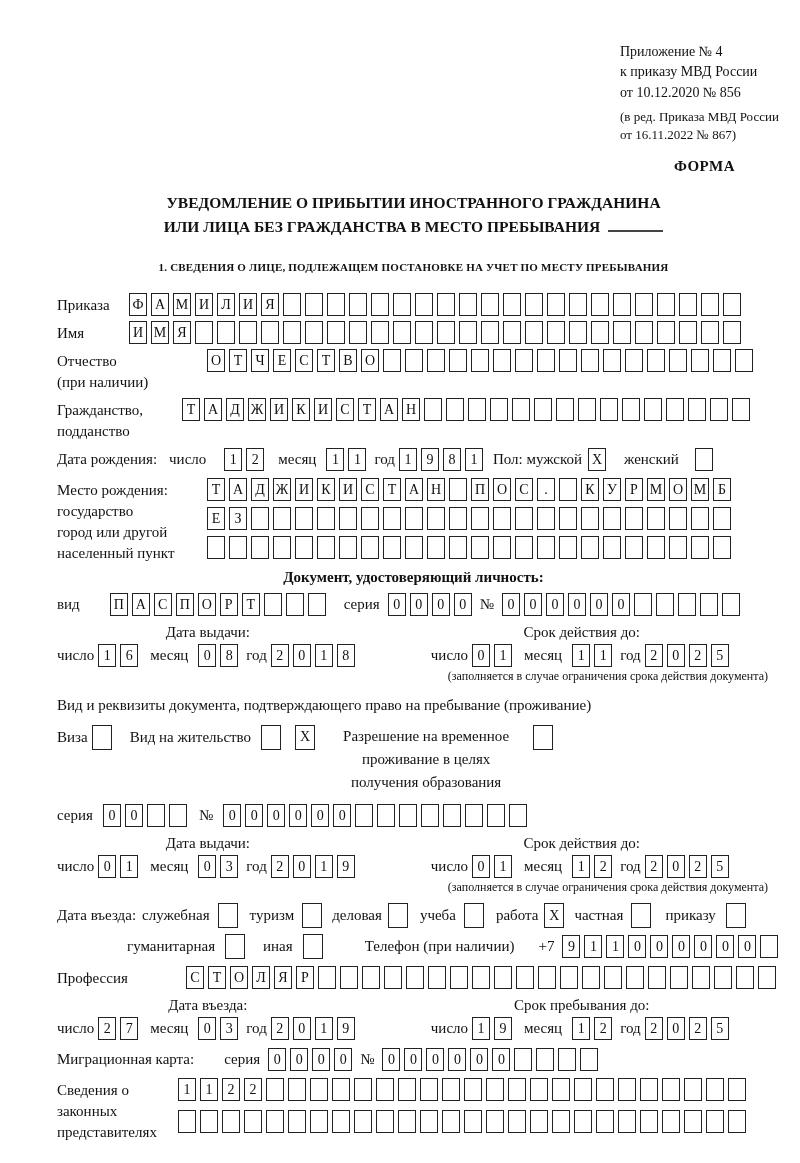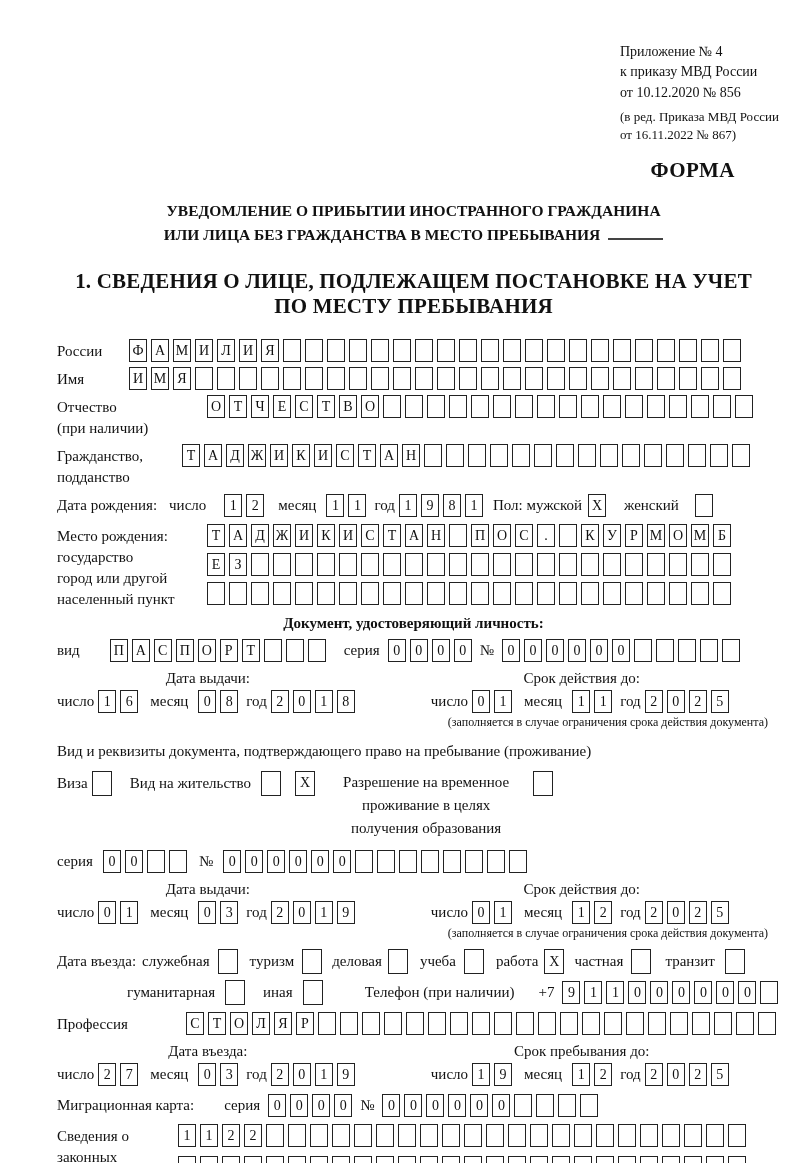--- a/index.html
+++ b/index.html
@@ -2,24 +2,24 @@
 <html><head>
 <meta charset="utf-8">
 <style>
   * { margin:0; padding:0; box-sizing:border-box; }
   html,body { background:#fff; }
   body { width:800px; font-family:"Liberation Serif", serif; color:#111; }
   .page { width:800px; height:1163px; padding:42px 30px 20px 57px; overflow:hidden; }
 
   .hdr { margin-left:563px; width:185px; font-size:14px; line-height:1.45; }
   .hdr .amend { font-size:13px; margin-top:5px; line-height:1.4; }
-  .forma { text-align:right; padding-right:35px; font-weight:bold; font-size:21px; margin-top:14px; letter-spacing:.5px; }
+  .forma { text-align:right; padding-right:35px; font-weight:bold; font-size:15px; margin-top:14px; letter-spacing:.5px; }
   .title { text-align:center; font-weight:bold; font-size:15.5px; margin-top:16px; line-height:1.55; }
   .blank { display:inline-block; width:55px; border-bottom:2px solid #444; margin-left:8px; height:14px; }
-  .sec-heading { text-align:center; font-weight:bold; font-size:21px; margin-top:22px; margin-bottom:20px; letter-spacing:.2px; }
+  .sec-heading { text-align:center; font-weight:bold; font-size:11px; margin-top:22px; margin-bottom:20px; letter-spacing:.2px; }
 
   .row { display:flex; align-items:flex-start; margin-bottom:5px; }
   .irow { display:flex; align-items:center; margin-bottom:5px; }
   .lbl { font-size:15px; line-height:1.4; padding-top:2px; flex:0 0 auto; }
   .w72{width:72px}.w125{width:125px}.w150{width:150px}.w121{width:121px}.w93{width:93px}
   .t { font-size:15px; white-space:nowrap; }
   .boxes { display:flex; flex:0 0 auto; }
   .cb { width:18px; height:23px; border:1.5px solid #222; margin-right:4px; display:inline-flex;
         align-items:center; justify-content:center; font-size:14px; flex:0 0 auto; background:#fff; }
   .chk { width:20px; height:25px; }
@@ -61,21 +61,21 @@
   <div class="forma">ФОРМА</div>
 
   <div class="title">
     <div>УВЕДОМЛЕНИЕ О ПРИБЫТИИ ИНОСТРАННОГО ГРАЖДАНИНА</div>
     <div><span>ИЛИ ЛИЦА БЕЗ ГРАЖДАНСТВА В МЕСТО ПРЕБЫВАНИЯ</span><span class="blank"></span></div>
   </div>
 
   <div class="sec-heading">1. СВЕДЕНИЯ О ЛИЦЕ, ПОДЛЕЖАЩЕМ ПОСТАНОВКЕ НА УЧЕТ ПО МЕСТУ ПРЕБЫВАНИЯ</div>
 
   <div class="row">
-    <div class="lbl w72">России</div>
+    <div class="lbl w72">Приказа</div>
     <div class="boxes">
         <span class="cb">Ф</span>
         <span class="cb">А</span>
         <span class="cb">М</span>
         <span class="cb">И</span>
         <span class="cb">Л</span>
         <span class="cb">И</span>
         <span class="cb">Я</span>
         <span class="cb"></span>
         <span class="cb"></span>
@@ -523,21 +523,21 @@
         <span class="cb chk"></span>
       </div>
     <span class="t g8">работа</span>
     <div class="boxes g6">
         <span class="cb chk">X</span>
       </div>
     <span class="t g6">частная</span>
     <div class="boxes g8">
         <span class="cb chk"></span>
       </div>
-    <span class="t g10">транзит</span>
+    <span class="t g10">приказу</span>
     <div class="boxes g10">
         <span class="cb chk"></span>
       </div>
   </div>
 
   <div class="irow" style="margin-top:6px;">
     <span class="t g70">гуманитарная</span>
     <div class="boxes g10">
         <span class="cb chk"></span>
       </div>

